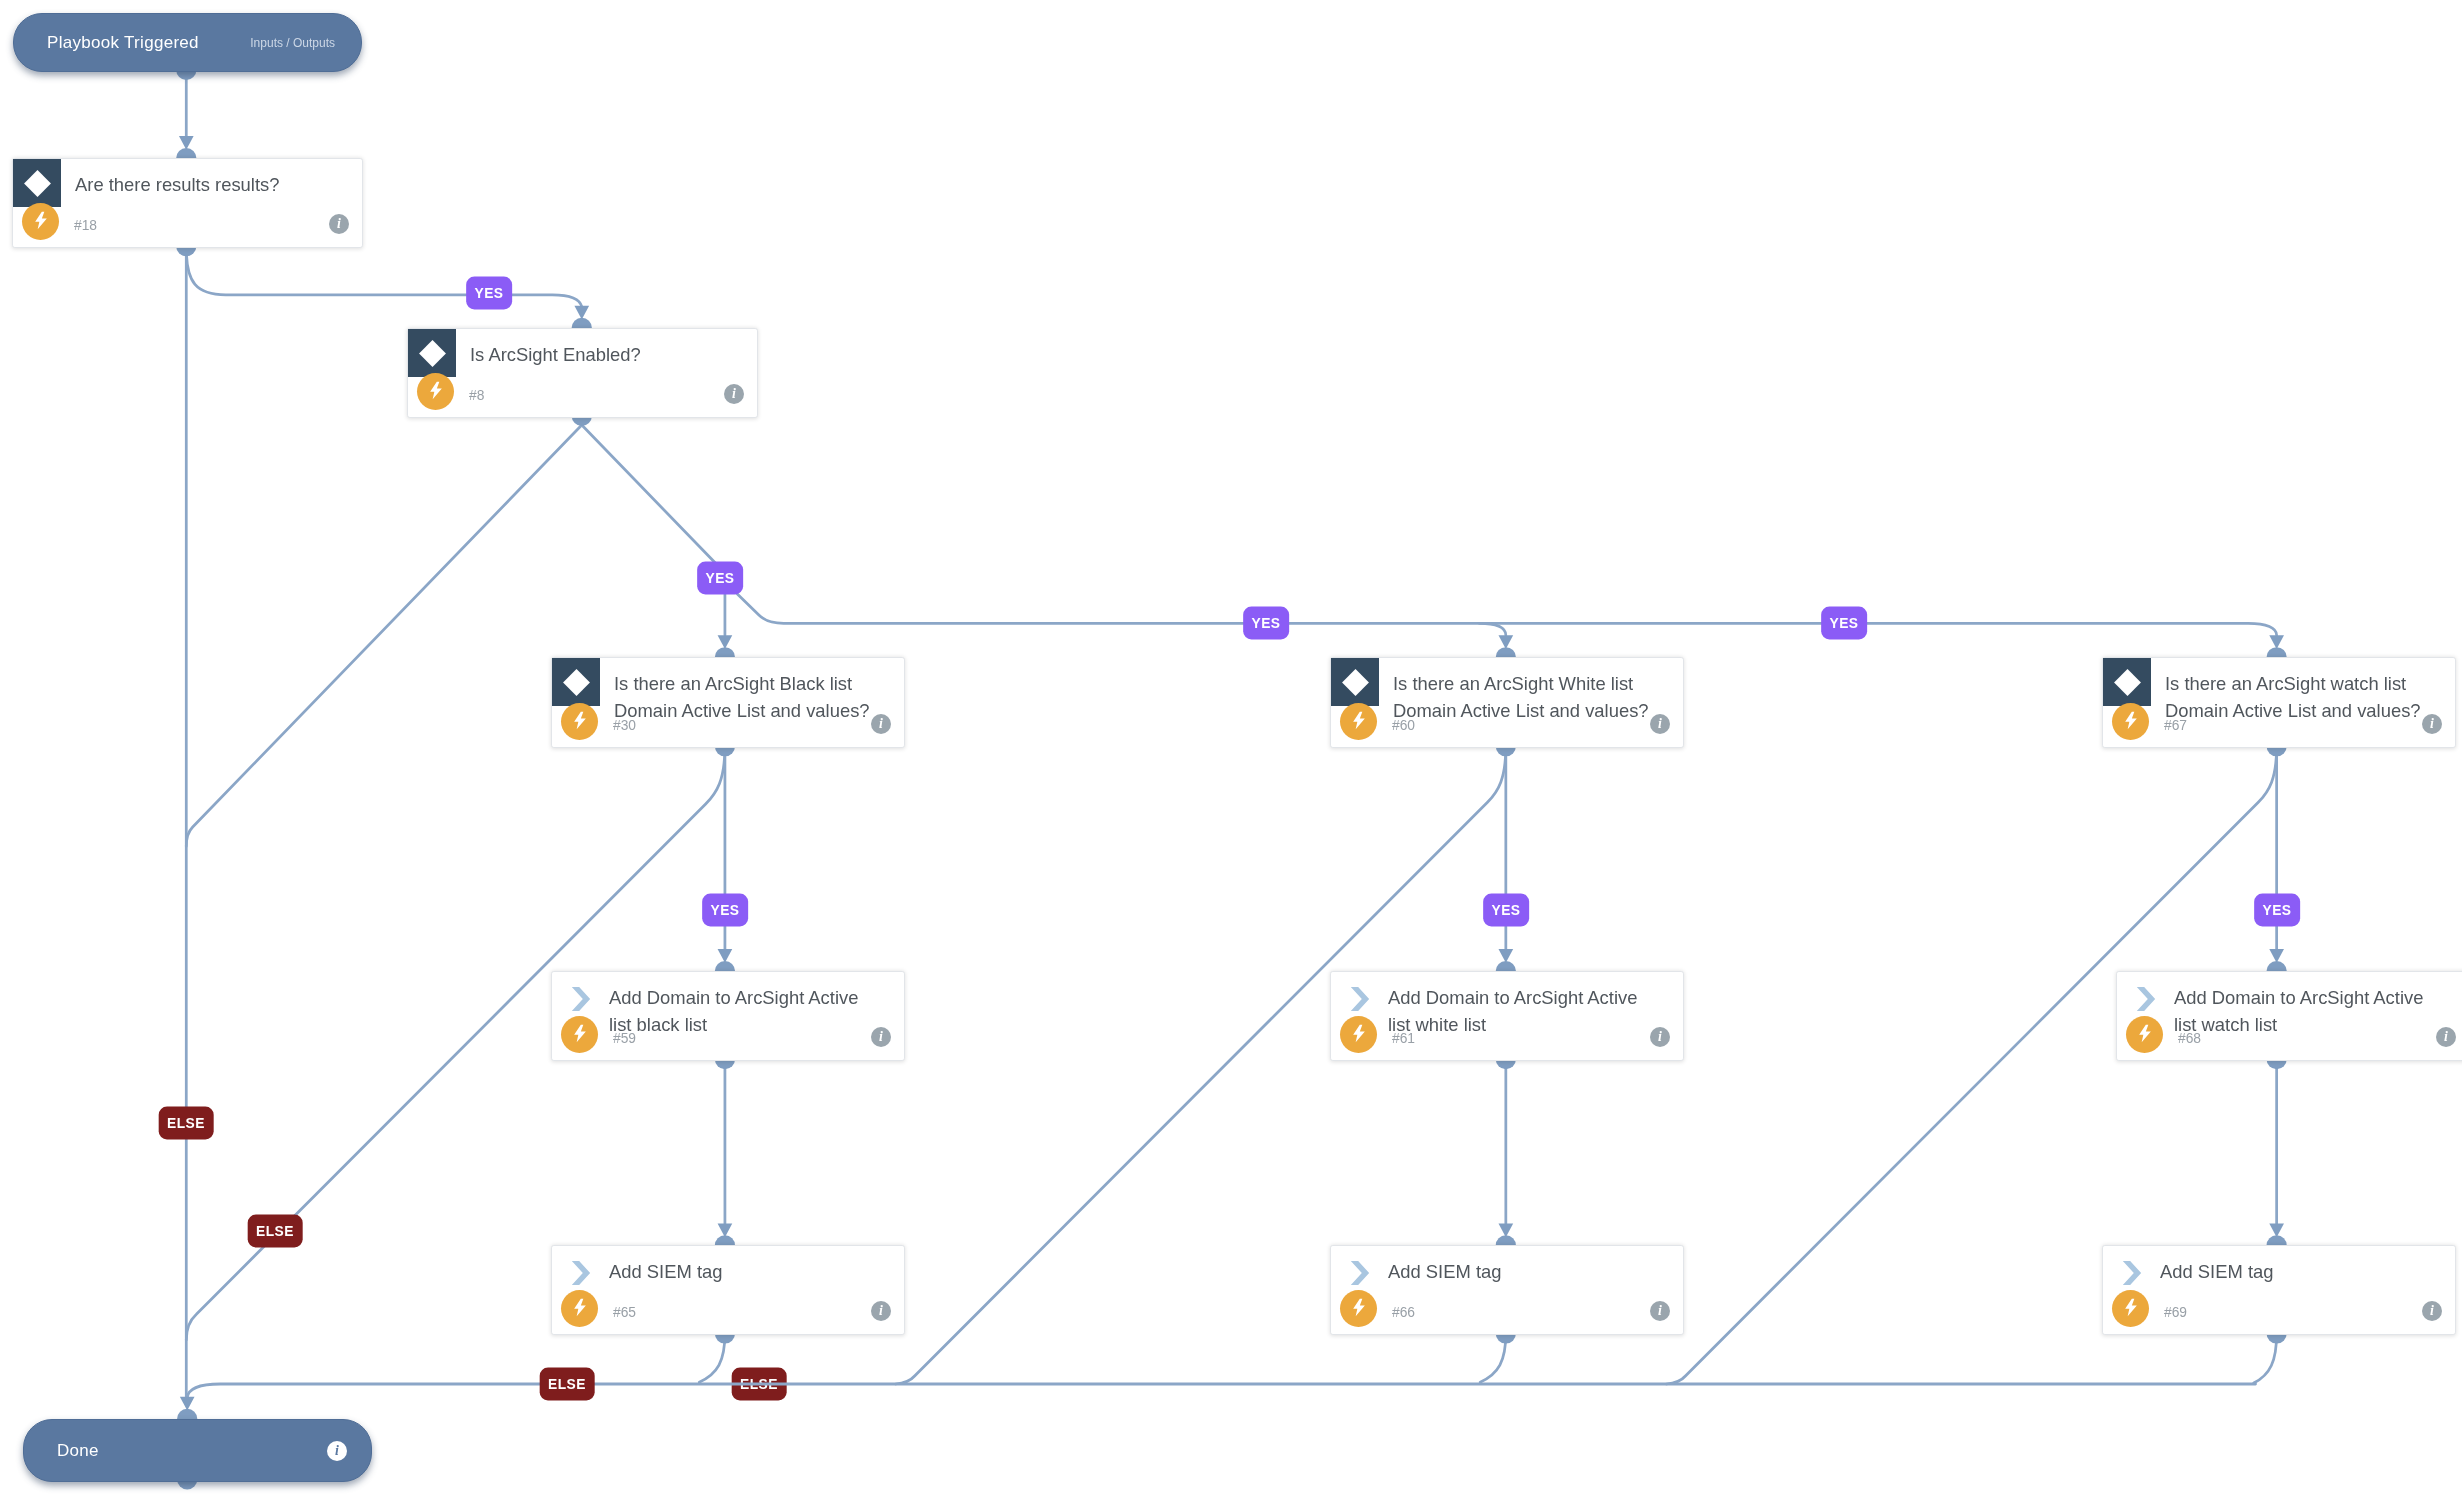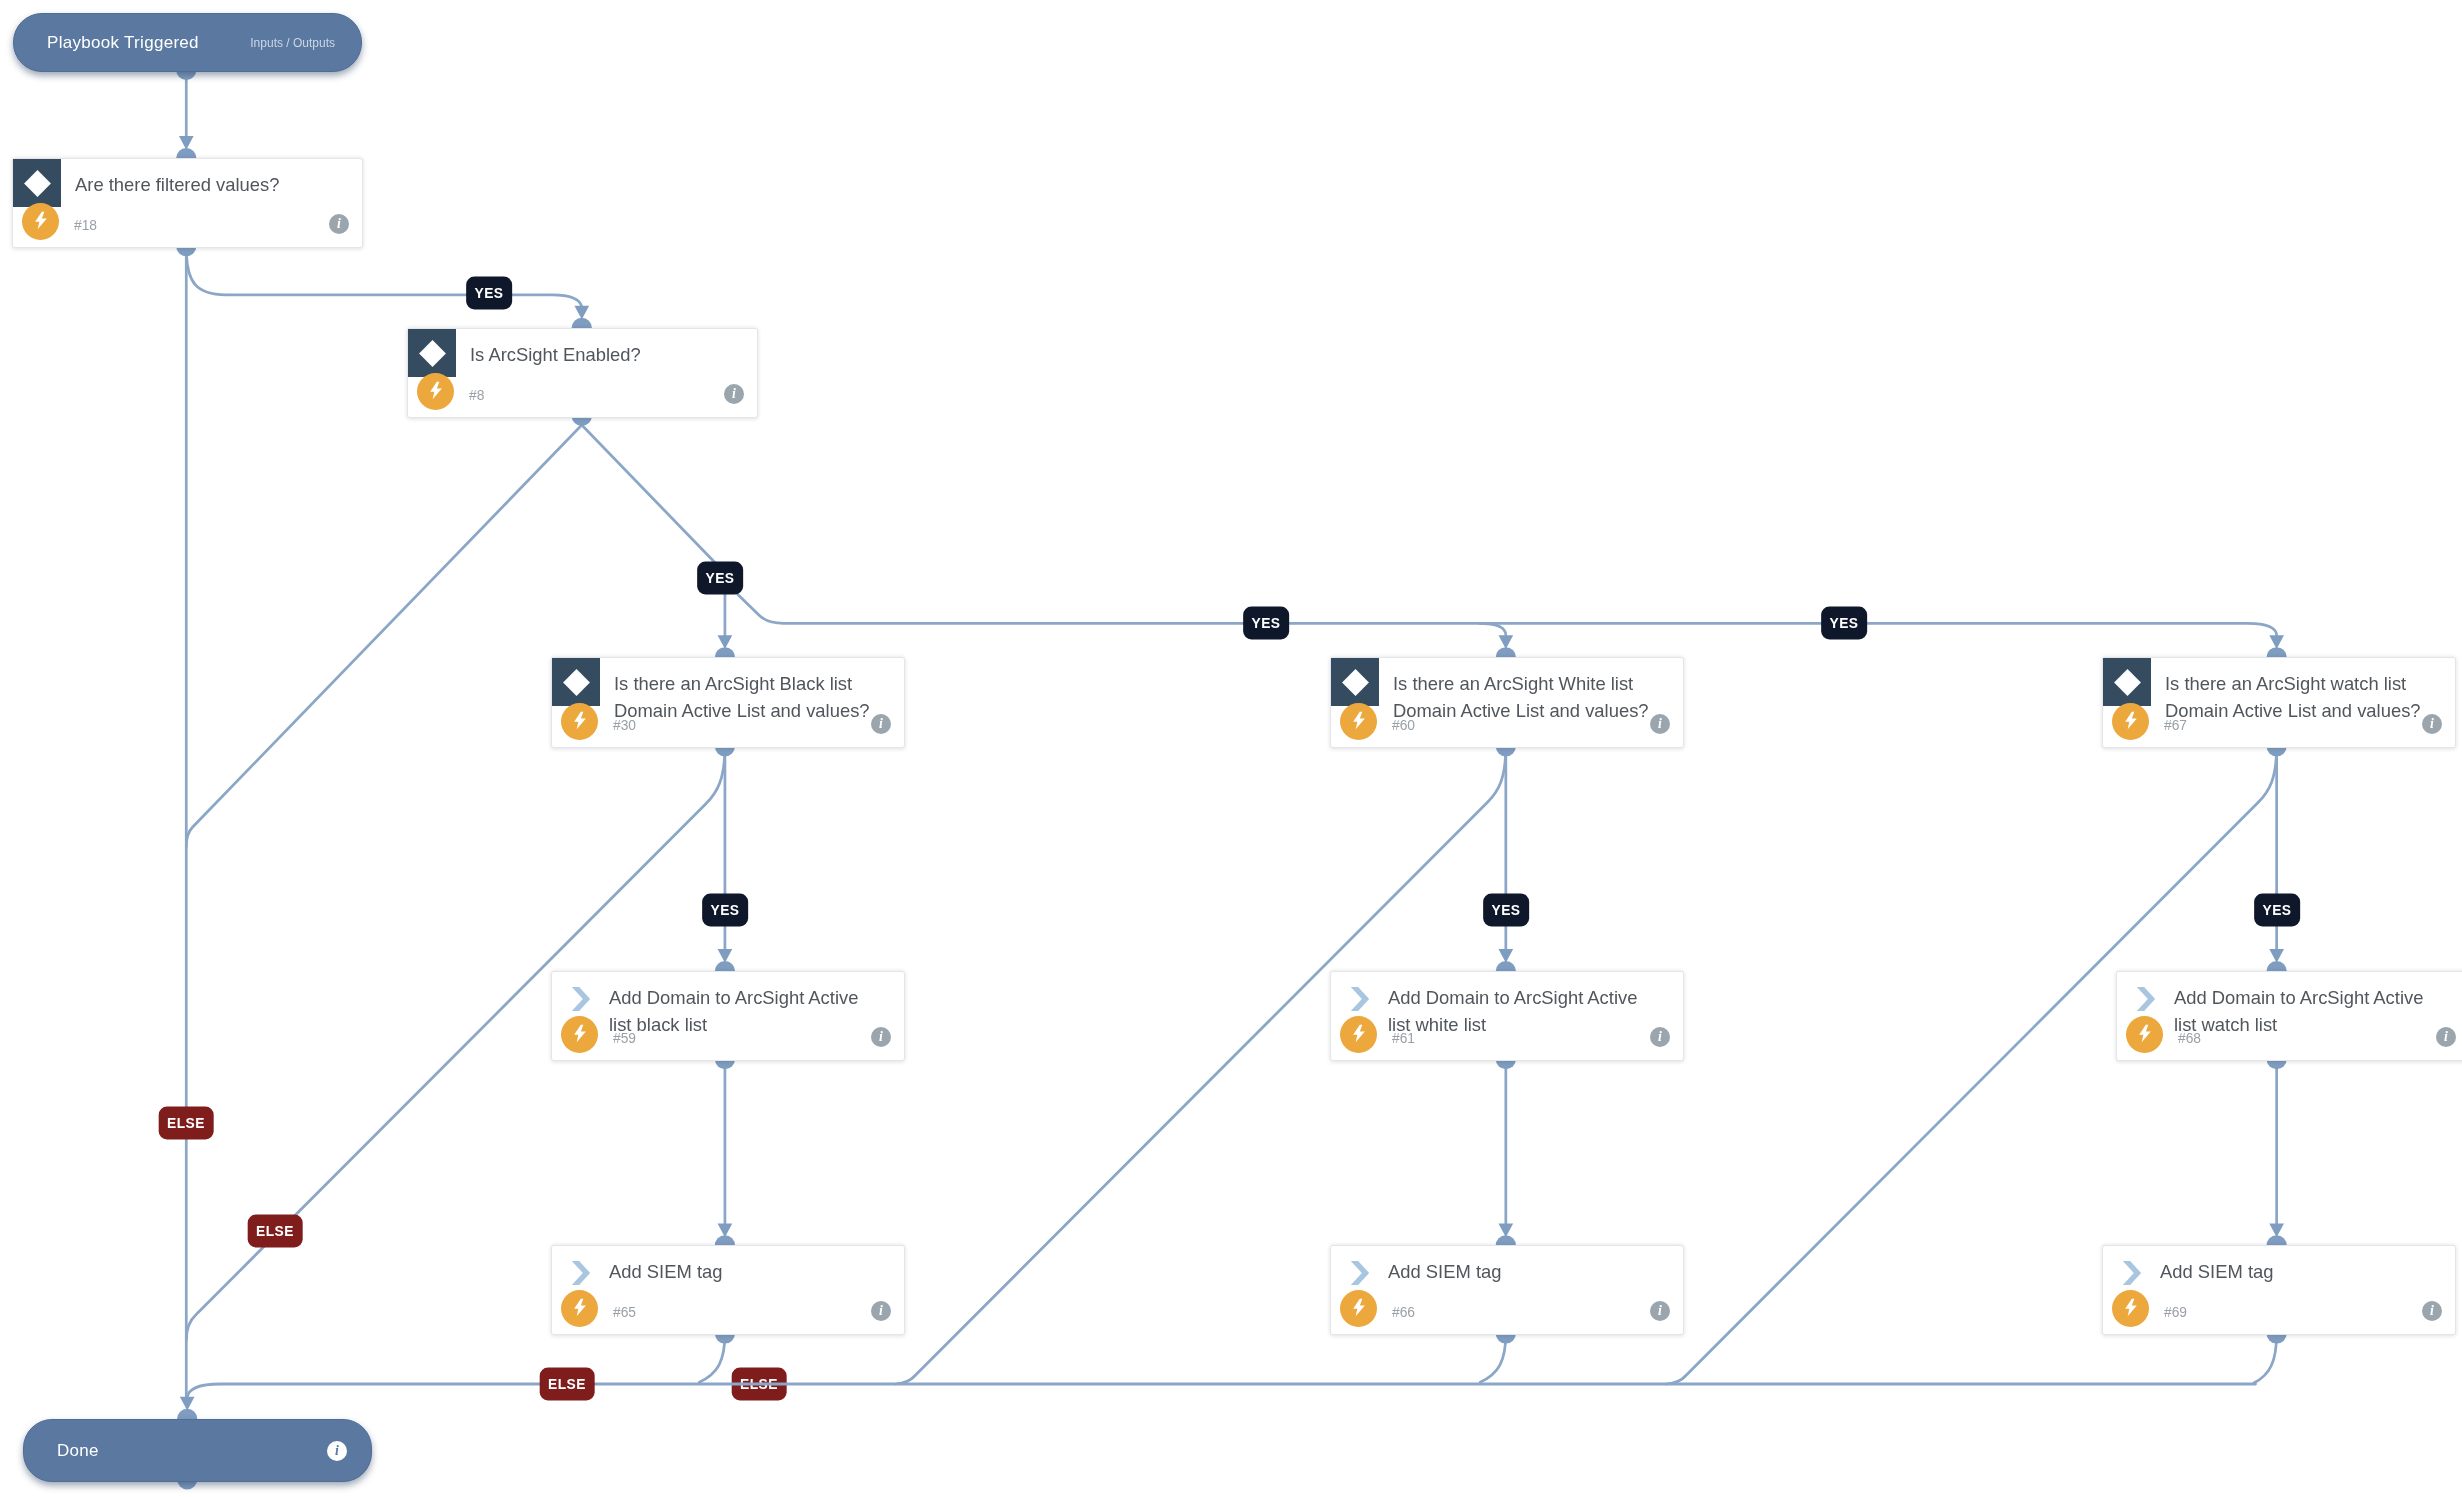--- a/index.html
+++ b/index.html
@@ -52,21 +52,21 @@
   }
   .task-card .info{position:absolute;right:13px;bottom:13px;}
 
   
   .badge{
     position:absolute;transform:translate(-50%,-50%);z-index:3;
     min-width:40px;height:33px;border-radius:8.3px;box-sizing:border-box;
     padding:0 8.3px;display:flex;align-items:center;justify-content:center;
     font-size:13.8px;font-weight:bold;color:#ffffff;letter-spacing:0.5px;
   }
-  .badge.yes{background:#0f172a;}
+  .badge.yes{background:#8b5cf6;}
   .badge.else{background:#7f1d1d;}
   .badge.under{z-index:0;}
 </style>
 </head>
 <body>
 
 <div class="layer-under">
   <div class="badge else under" style="left:759px;top:1384px;">ELSE</div>
 </div>
 
@@ -140,21 +140,21 @@
 
   <div class="pill" style="left:13px;top:13px;width:347px;">
     <span class="pill-title">Playbook Triggered</span>
     <span class="pill-link">Inputs / Outputs</span>
   </div>
 
   <div class="task-card" style="left:12px;top:158px;width:349px;">
     <div class="cond-box">
         <div class="diamond"></div>
       </div>
-    <div class="task-title">Are there filtered values?</div>
+    <div class="task-title">Are there results results?</div>
     <div class="bolt-circle">
       <svg width="20" height="20" viewBox="0 0 24 24">
           <path d="M13 1 L5 13 h5 l-2 9 L19 9 h-6 l3 -8 z" fill="#fff"></path>
         </svg>
     </div>
     <div class="task-num">#18</div>
     <div class="info">i</div>
   </div>
 
   <div class="task-card" style="left:407px;top:328px;width:349px;">

